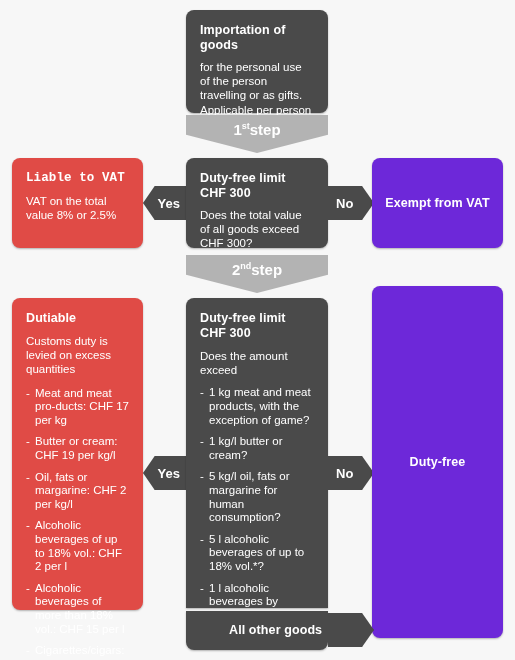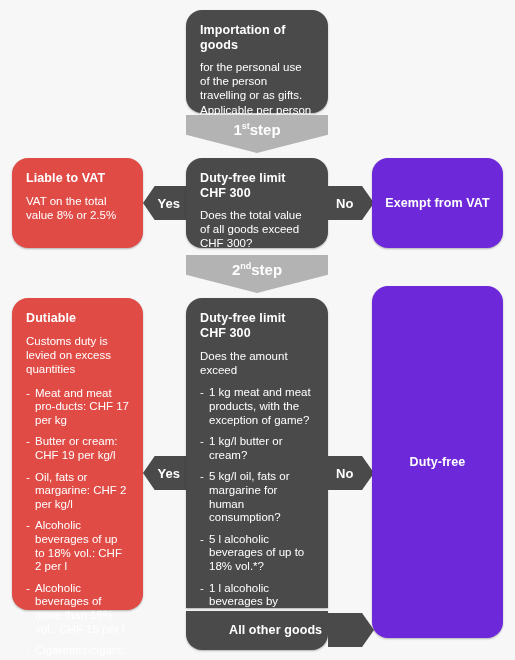--- a/index.html
+++ b/index.html
@@ -22,21 +22,21 @@
     inset: 0;
     width: 515px;
     height: 660px;
     background: #f7f7f7;
   }
 
   
   .box {
     position: absolute;
     box-sizing: border-box;
-    border-radius: 16px;
+    border-radius: 8px;
     color: #ffffff;
     box-shadow: 0 1px 2px rgba(0,0,0,0.28);
   }
   .box.dark   { background: #4a4a4a; }
   .box.red    { background: #e04b46; }
   .box.green  { background: #6d28d9; }
 
   .box-title {
     font-weight: bold;
     font-size: 12.5px;
@@ -58,21 +58,21 @@
   #node-import .box-title { margin: 0 0 7px 0; }
 
   #node-vat-question {
     left: 186px; top: 158px; width: 142px; height: 90px;
   }
   #node-vat-question .box-title { margin: 0 0 7px 0; }
 
   #node-liable-vat {
     left: 12px; top: 158px; width: 131px; height: 90px;
   }
-  #node-liable-vat .box-title { margin: 0 0 8px 0; }
+  #node-liable-vat .box-title { margin: 0 0 8px 0; font-family: Liberation Mono, monospace; }
 
   #node-exempt-vat {
     left: 372px; top: 158px; width: 131px; height: 90px;
     display: flex; align-items: center; justify-content: center;
   }
   #node-exempt-vat .box-title { text-align: center; }
 
   #node-duty-question {
     left: 186px; top: 298px; width: 142px; height: 310px;
     border-bottom-left-radius: 0;

